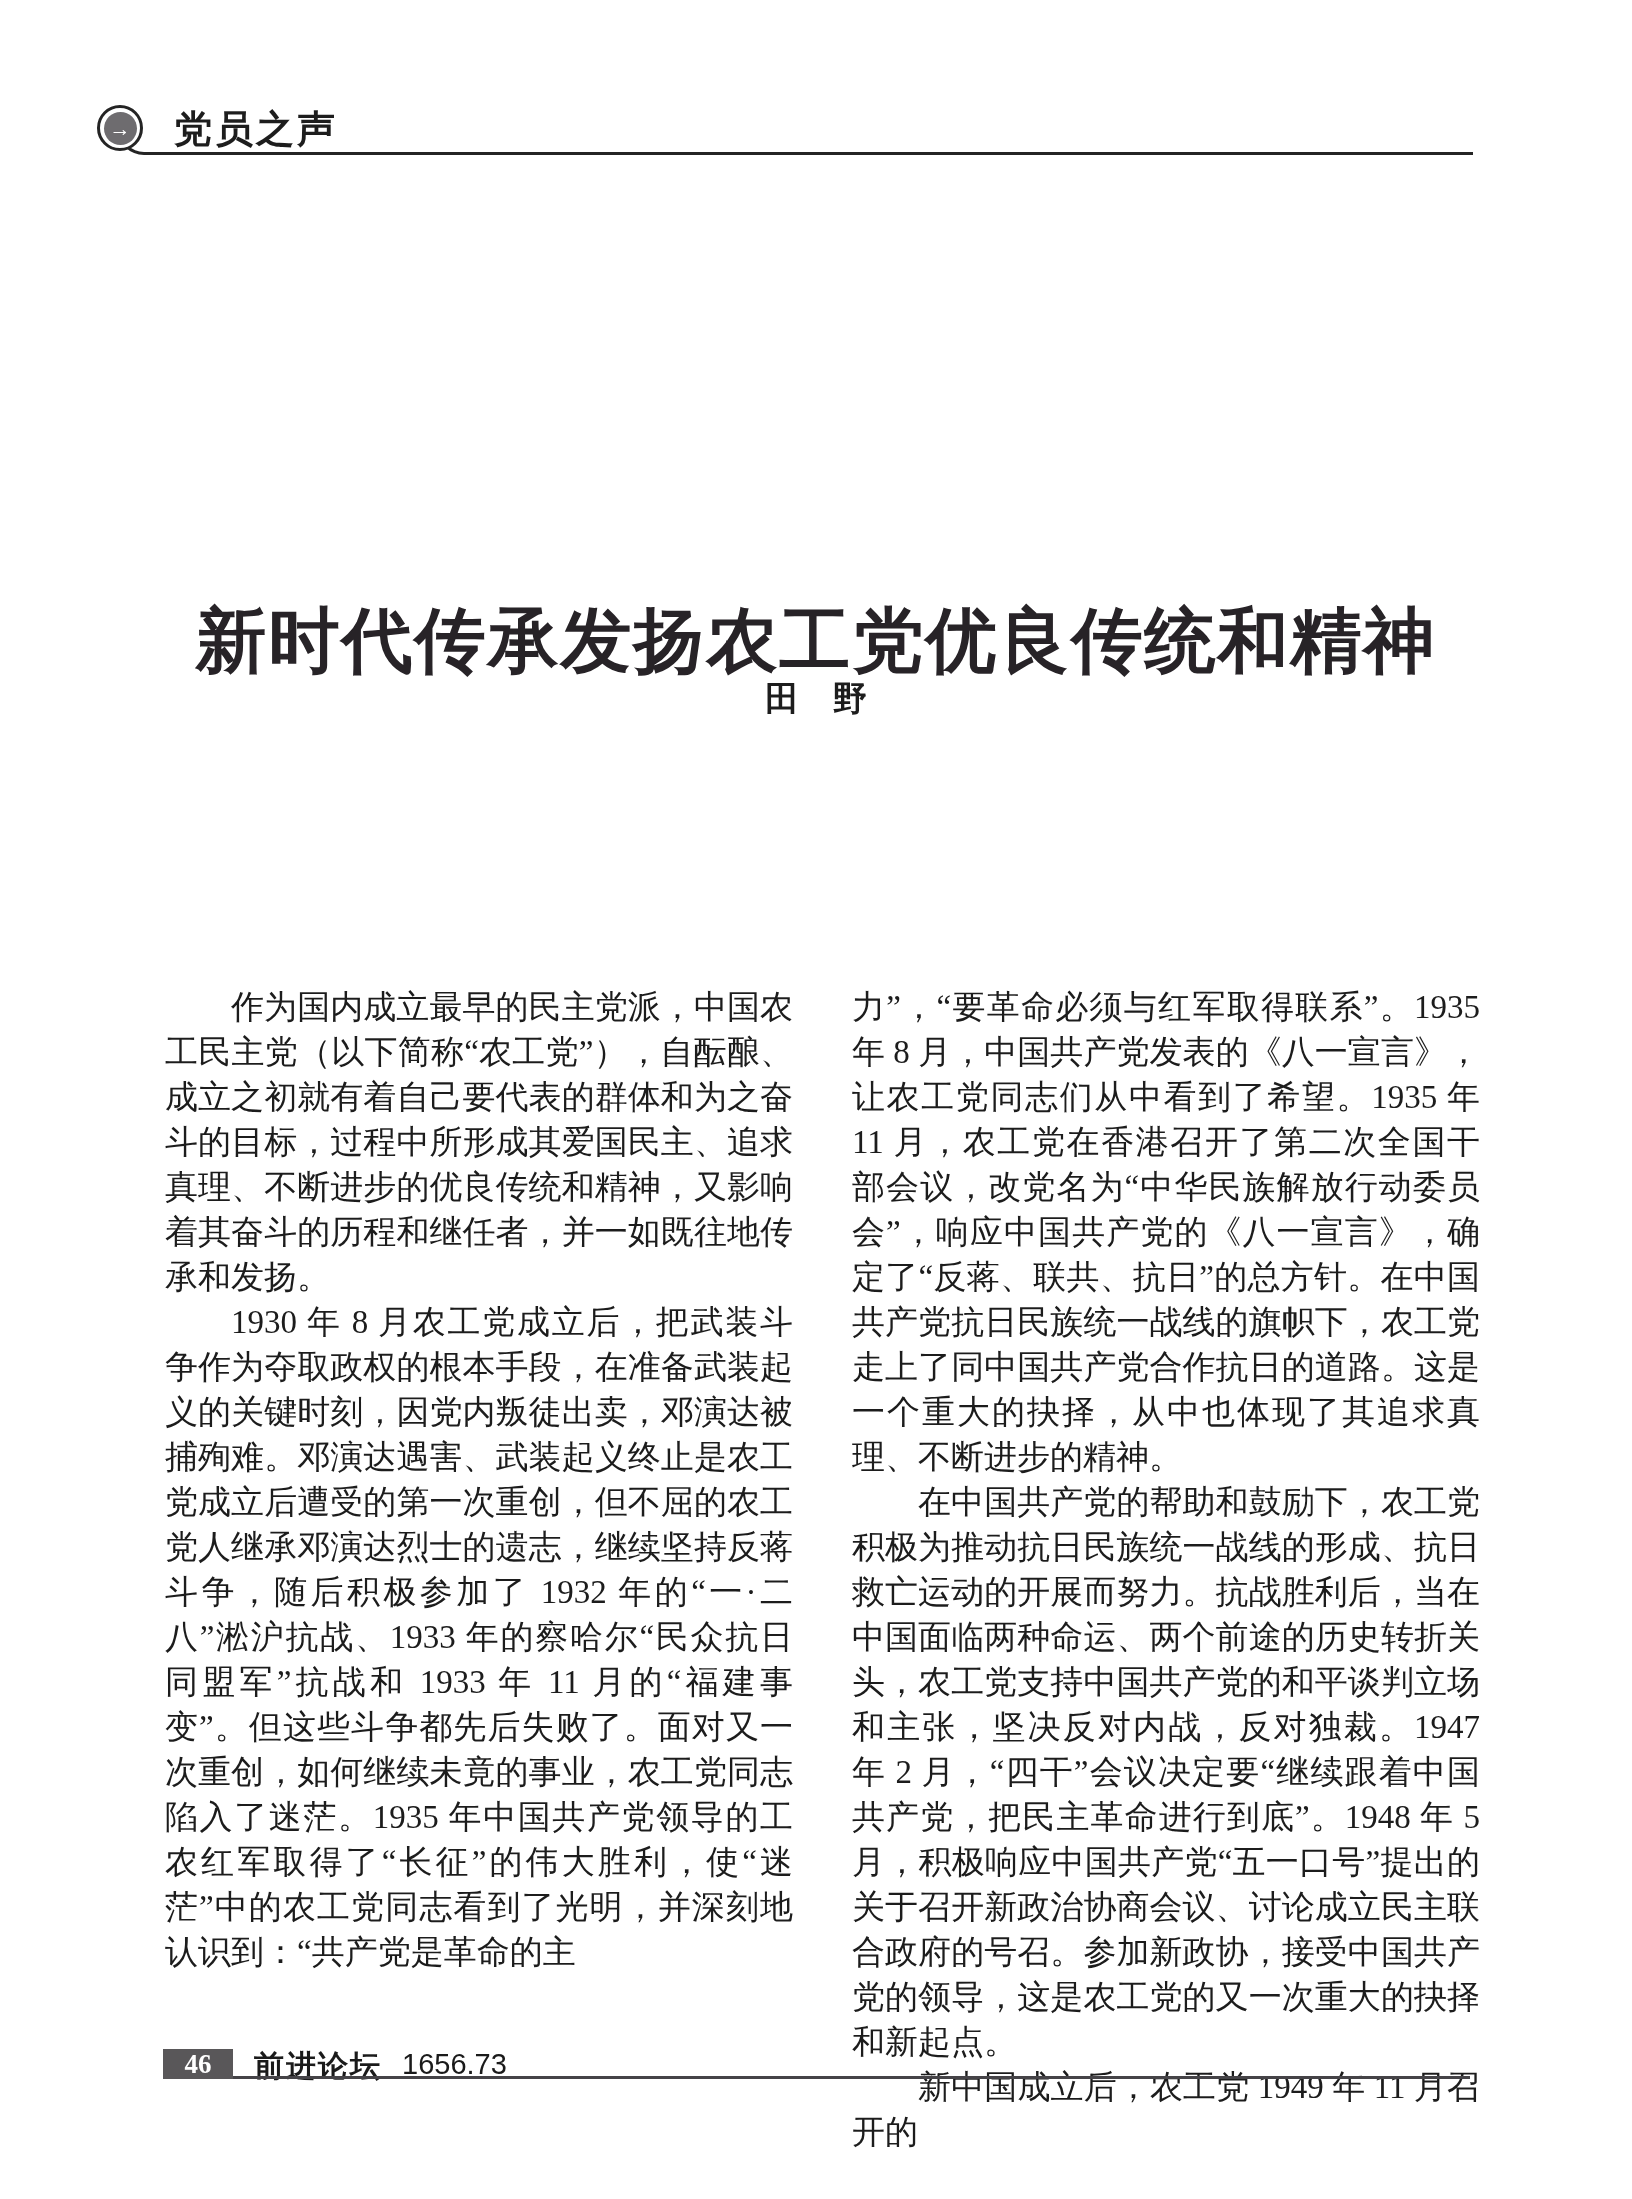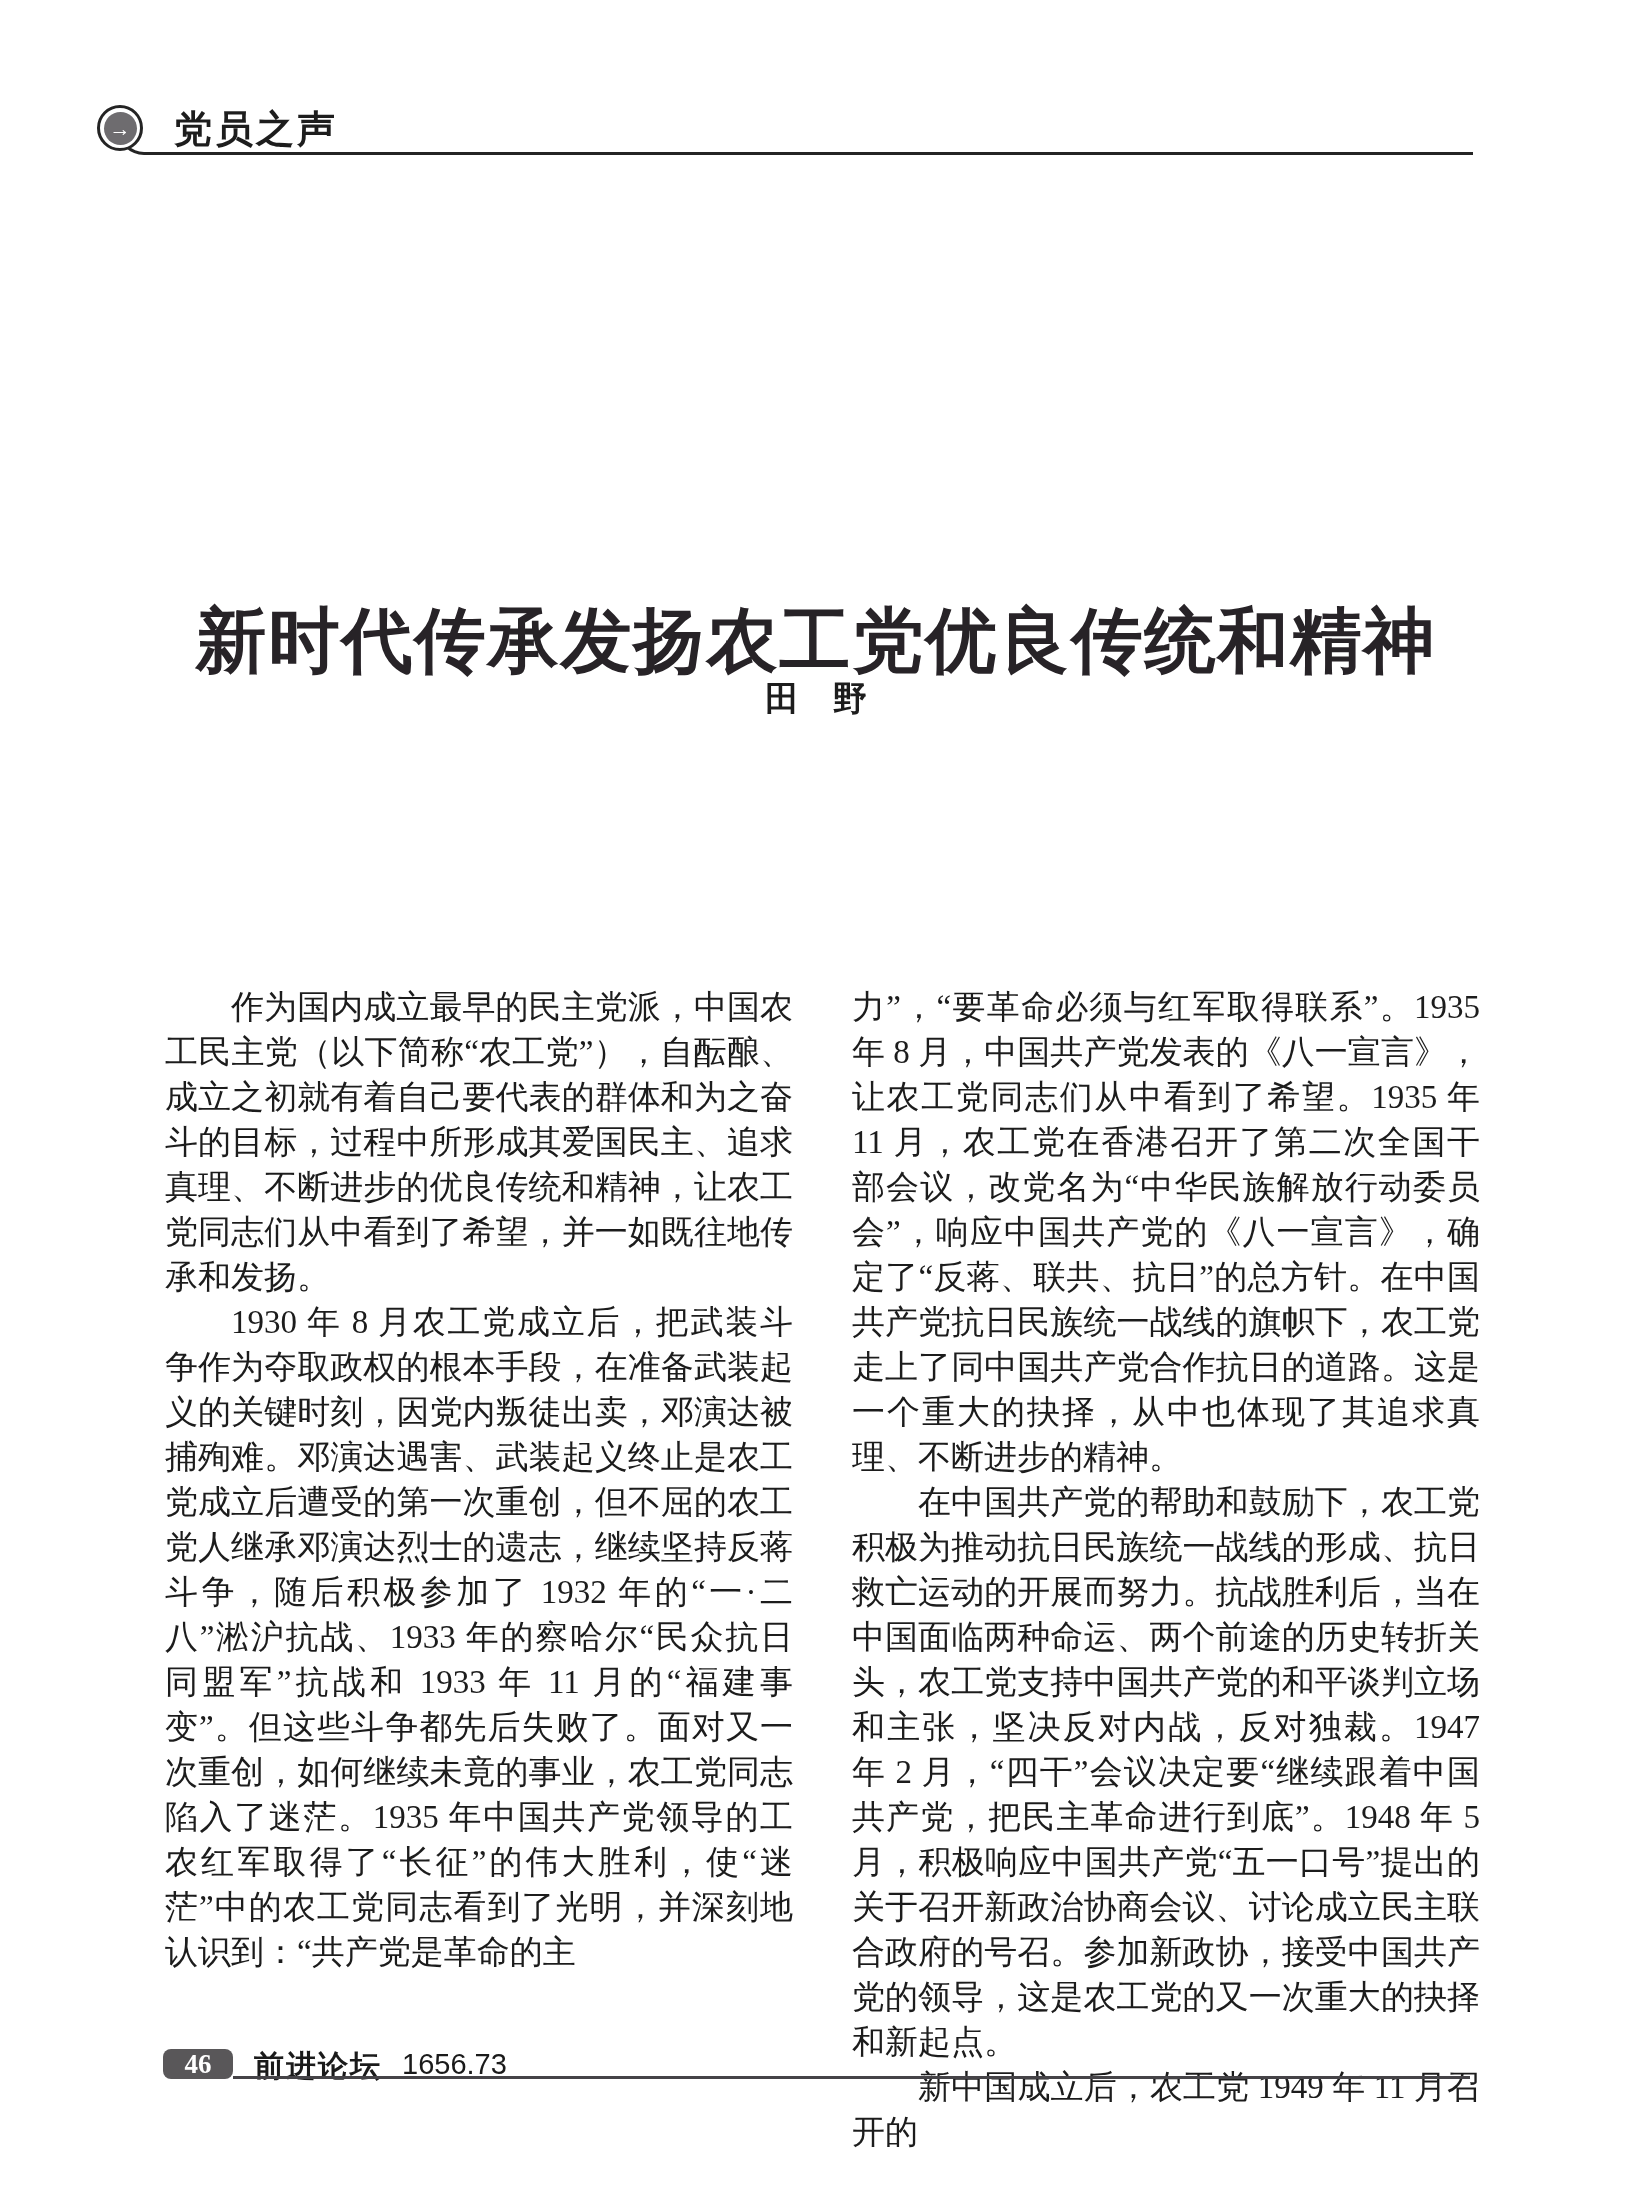--- a/index.html
+++ b/index.html
@@ -109,21 +109,20 @@
   .footer-badge {
     position: absolute;
     left: 163px; top: 2049px;
     width: 70px; height: 30px;
     background: #595759;
     color: #ffffff;
     display: flex; align-items: center; justify-content: center;
     font-family: "Liberation Serif", "DejaVu Serif", serif;
     font-weight: bold;
     font-size: 27px;
-    border-radius: 8px;
   }
   .journal-name {
     position: absolute;
     left: 254px; top: 2046px;
     font-family: "Liberation Sans", "DejaVu Sans", sans-serif;
     font-weight: bold;
     font-size: 30px;
     letter-spacing: 2px;
     color: #1a1a1a;
     white-space: nowrap;
@@ -152,21 +151,21 @@
   <div class="header-icon">
     <span class="inner">→</span>
   </div>
   <div class="section-label">党员之声</div>
 
   <div class="article-title">新时代传承发扬农工党优良传统和精神</div>
   <div class="author">田　野</div>
 
   <div class="columns">
     <div class="col">
-      <p class="indent">作为国内成立最早的民主党派，中国农工民主党（以下简称“农工党”），自酝酿、成立之初就有着自己要代表的群体和为之奋斗的目标，过程中所形成其爱国民主、追求真理、不断进步的优良传统和精神，让农工党同志们从中看到了希望，并一如既往地传承和发扬。</p>
+      <p class="indent">作为国内成立最早的民主党派，中国农工民主党（以下简称“农工党”），自酝酿、成立之初就有着自己要代表的群体和为之奋斗的目标，过程中所形成其爱国民主、追求真理、不断进步的优良传统和精神，又影响着其奋斗的历程和继任者，并一如既往地传承和发扬。</p>
       <p class="indent">1930 年 8 月农工党成立后，把武装斗争作为夺取政权的根本手段，在准备武装起义的关键时刻，因党内叛徒出卖，邓演达被捕殉难。邓演达遇害、武装起义终止是农工党成立后遭受的第一次重创，但不屈的农工党人继承邓演达烈士的遗志，继续坚持反蒋斗争，随后积极参加了 1932 年的“一·二八”淞沪抗战、1933 年的察哈尔“民众抗日同盟军”抗战和 1933 年 11 月的“福建事变”。但这些斗争都先后失败了。面对又一次重创，如何继续未竟的事业，农工党同志陷入了迷茫。1935 年中国共产党领导的工农红军取得了“长征”的伟大胜利，使“迷茫”中的农工党同志看到了光明，并深刻地认识到：“共产党是革命的主</p>
     </div>
     <div class="col">
       <p>力”，“要革命必须与红军取得联系”。1935 年 8 月，中国共产党发表的《八一宣言》，让农工党同志们从中看到了希望。1935 年 11 月，农工党在香港召开了第二次全国干部会议，改党名为“中华民族解放行动委员会”，响应中国共产党的《八一宣言》，确定了“反蒋、联共、抗日”的总方针。在中国共产党抗日民族统一战线的旗帜下，农工党走上了同中国共产党合作抗日的道路。这是一个重大的抉择，从中也体现了其追求真理、不断进步的精神。</p>
       <p class="indent">在中国共产党的帮助和鼓励下，农工党积极为推动抗日民族统一战线的形成、抗日救亡运动的开展而努力。抗战胜利后，当在中国面临两种命运、两个前途的历史转折关头，农工党支持中国共产党的和平谈判立场和主张，坚决反对内战，反对独裁。1947 年 2 月，“四干”会议决定要“继续跟着中国共产党，把民主革命进行到底”。1948 年 5 月，积极响应中国共产党“五一口号”提出的关于召开新政治协商会议、讨论成立民主联合政府的号召。参加新政协，接受中国共产党的领导，这是农工党的又一次重大的抉择和新起点。</p>
       <p class="indent">新中国成立后，农工党 1949 年 11 月召开的</p>
     </div>
   </div>
 
   <div class="footer-badge">

